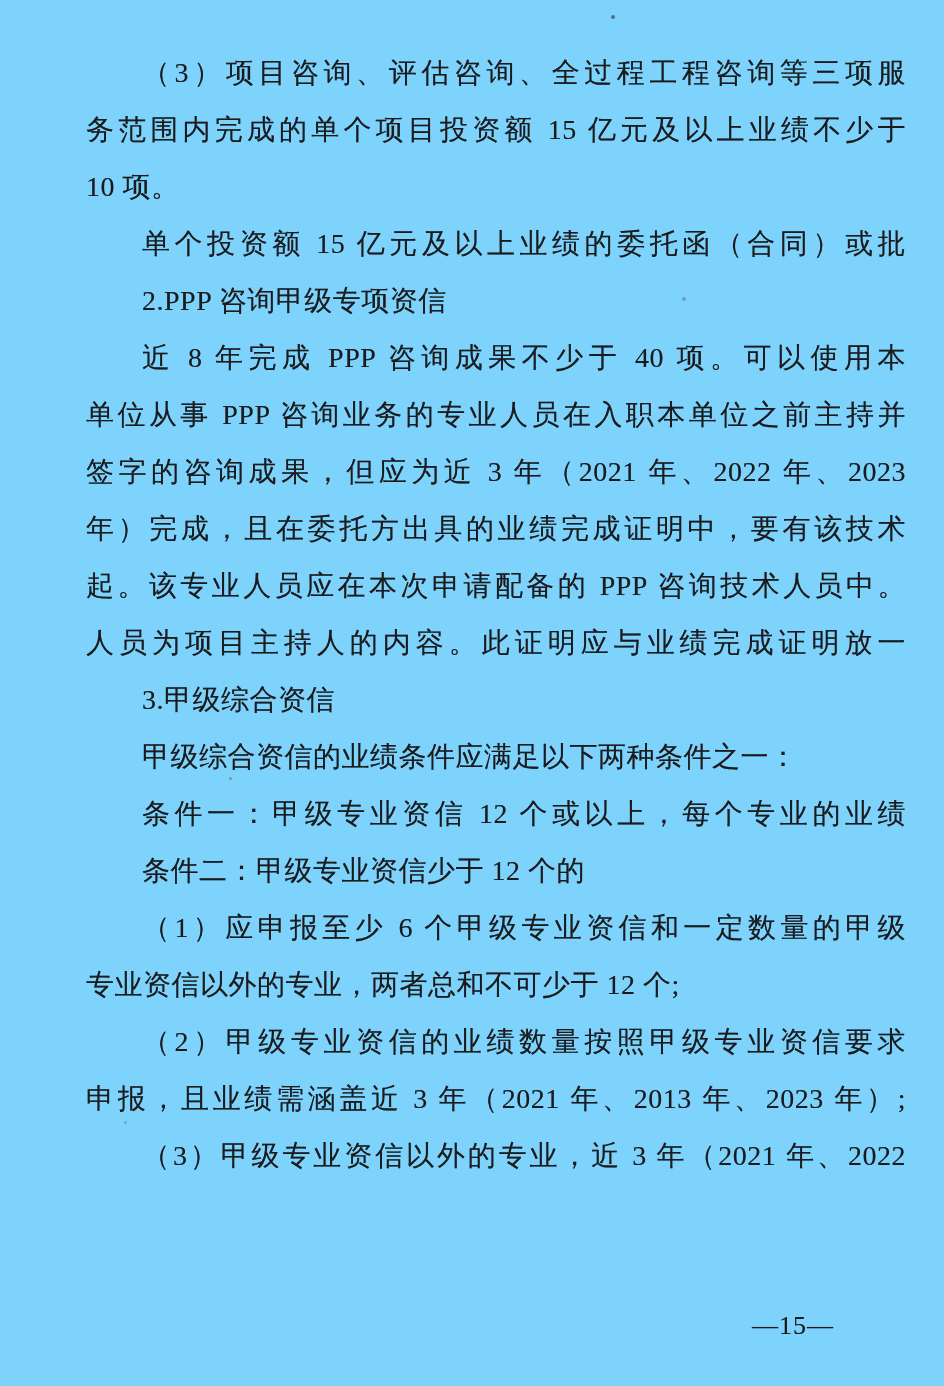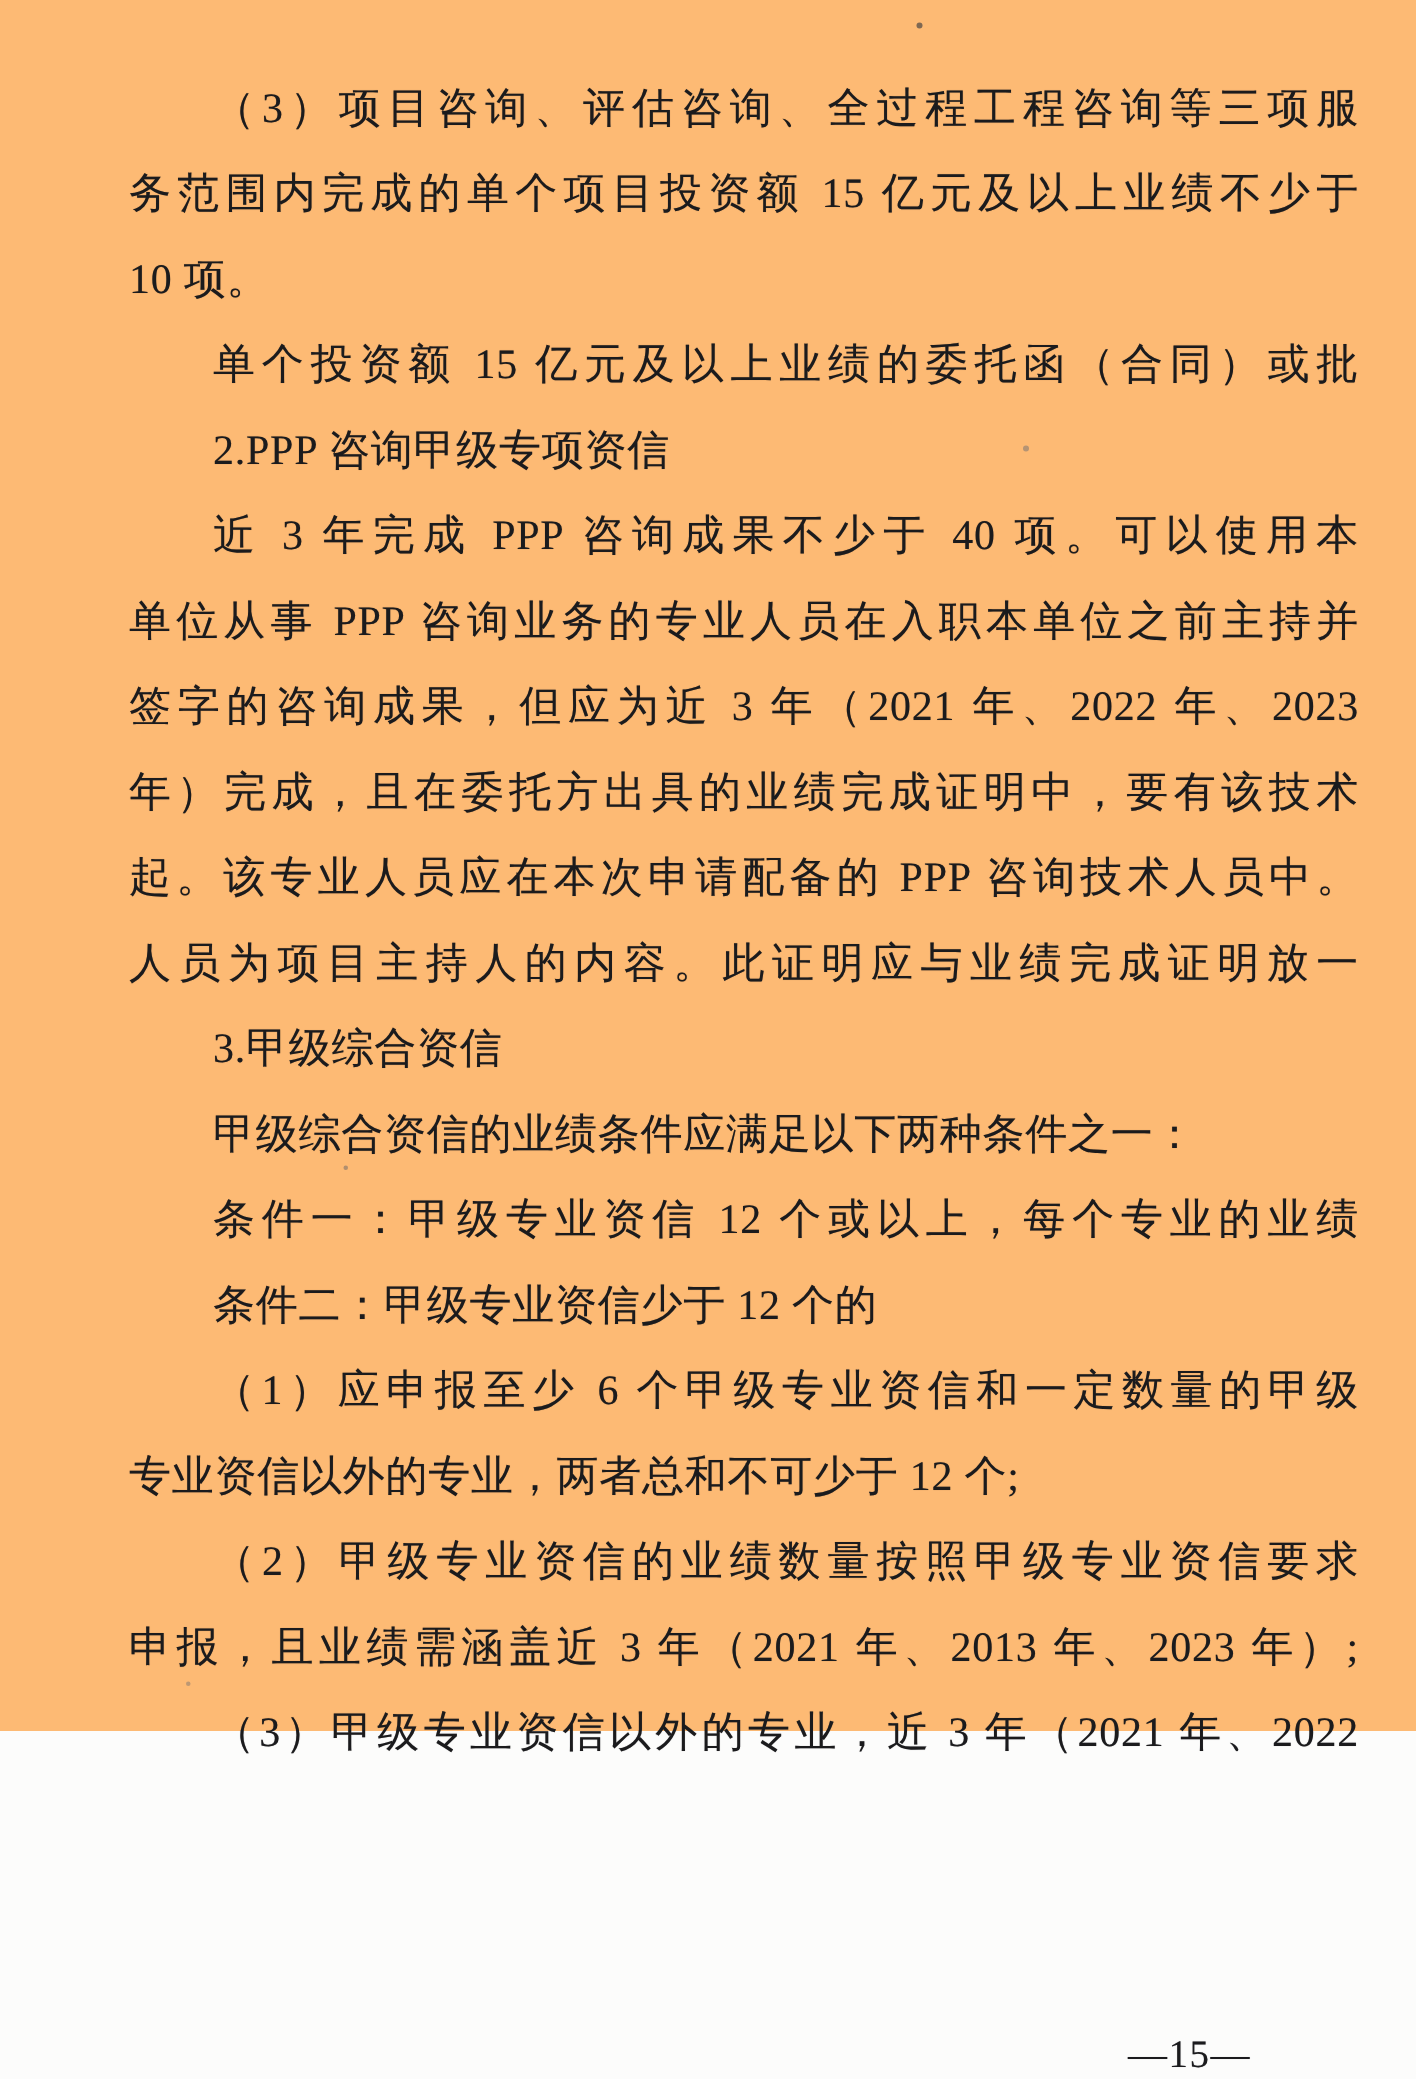--- a/index.html
+++ b/index.html
@@ -8,22 +8,22 @@
     width: 944px;
     height: 1386px;
     background: #fcfcfb;
     overflow: hidden;
     font-family: "Liberation Serif", "DejaVu Serif", serif;
   }
 
   .page {
     position: relative;
     width: 944px;
-    height: 1154px;
-    background: #fdba74;
+    height: 1386px;
+    background: #7dd3fc;
     color: #1b1b1d;
   }
 
   .doc-body {
     position: absolute;
     left: 86px;
     top: 44px;
     width: 820px;
   }
 
@@ -45,21 +45,21 @@
     text-justify: inter-character;
   }
 
   
   .text-line.indent {
     text-indent: 2em;
   }
 
   .page-number {
     position: absolute;
-    top: 1354px;
+    top: 1310px;
     right: 110px;
     font-size: 26px;
     line-height: 32px;
     letter-spacing: 1px;
     color: #1b1b1d;
     text-shadow: 0 0 0.5px rgba(20,20,25,0.4);
   }
 
   
   .speck {
@@ -75,21 +75,21 @@
 <body>
 
 <div class="page">
 
   <div class="doc-body">
     <div class="text-line indent fill">（3）项目咨询、评估咨询、全过程工程咨询等三项服</div>
     <div class="text-line fill">务范围内完成的单个项目投资额 15 亿元及以上业绩不少于</div>
     <div class="text-line">10 项。</div>
     <div class="text-line indent fill">单个投资额 15 亿元及以上业绩的委托函（合同）或批</div>
     <div class="text-line indent">2.PPP 咨询甲级专项资信</div>
-    <div class="text-line indent fill">近 3 年完成 PPP 咨询成果不少于 40 项。可以使用本</div>
+    <div class="text-line indent fill">近 8 年完成 PPP 咨询成果不少于 40 项。可以使用本</div>
     <div class="text-line fill">单位从事 PPP 咨询业务的专业人员在入职本单位之前主持并</div>
     <div class="text-line fill">签字的咨询成果，但应为近 3 年（2021 年、2022 年、2023</div>
     <div class="text-line fill">年）完成，且在委托方出具的业绩完成证明中，要有该技术</div>
     <div class="text-line fill">起。该专业人员应在本次申请配备的 PPP 咨询技术人员中。</div>
     <div class="text-line fill">人员为项目主持人的内容。此证明应与业绩完成证明放一</div>
     <div class="text-line indent">3.甲级综合资信</div>
     <div class="text-line indent">甲级综合资信的业绩条件应满足以下两种条件之一：</div>
     <div class="text-line indent fill">条件一：甲级专业资信 12 个或以上，每个专业的业绩</div>
     <div class="text-line indent">条件二：甲级专业资信少于 12 个的</div>
     <div class="text-line indent fill">（1）应申报至少 6 个甲级专业资信和一定数量的甲级</div>

